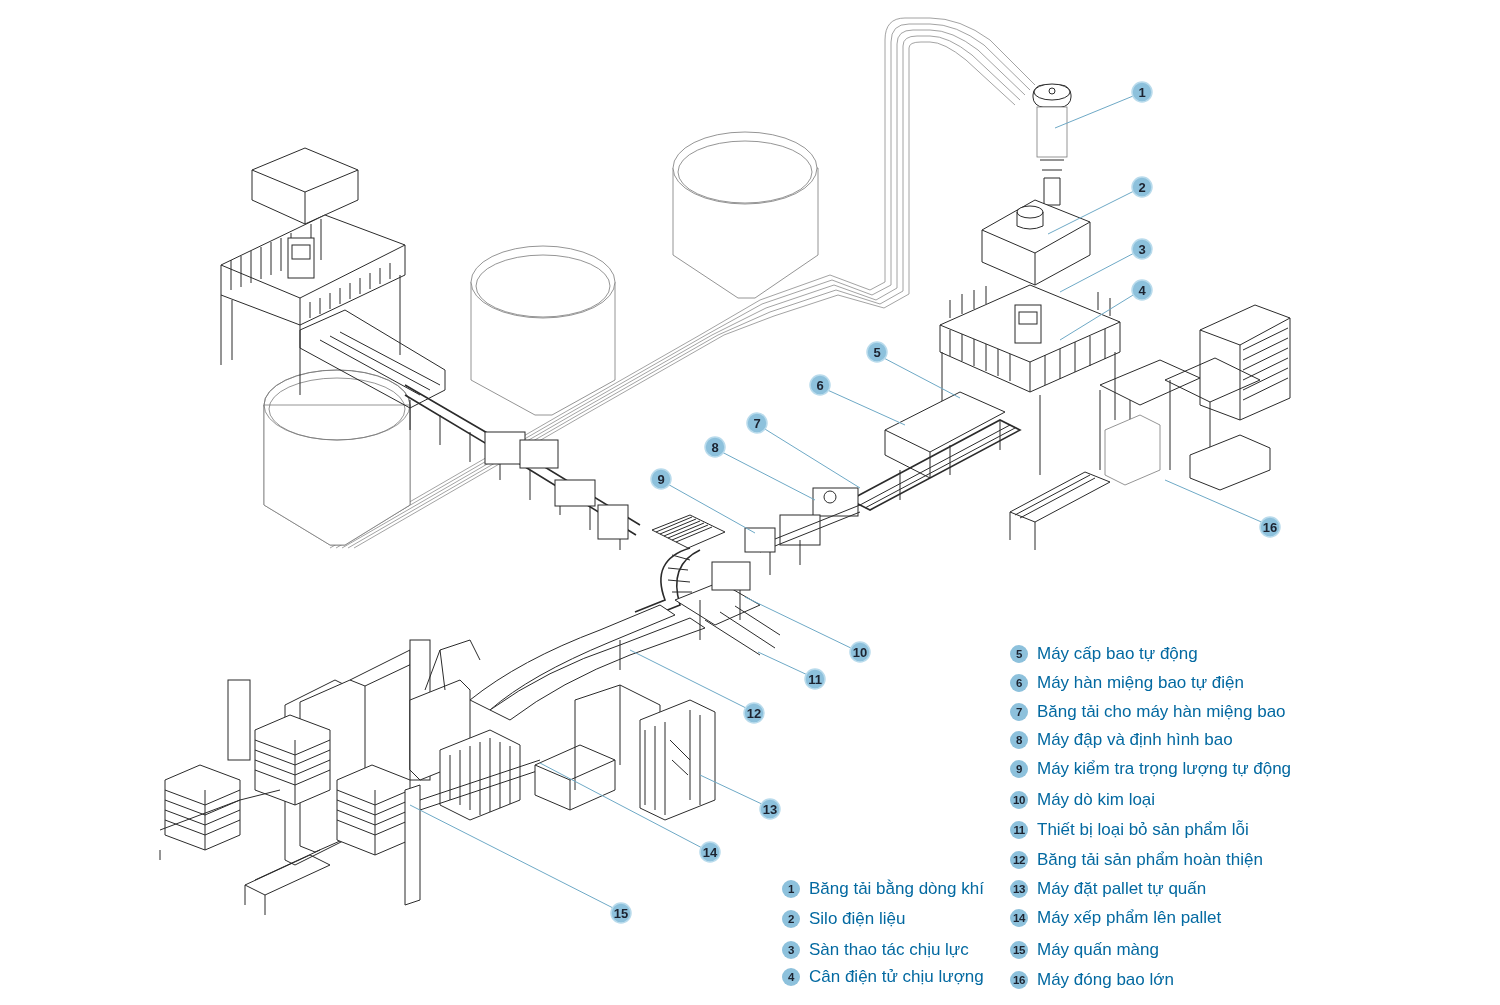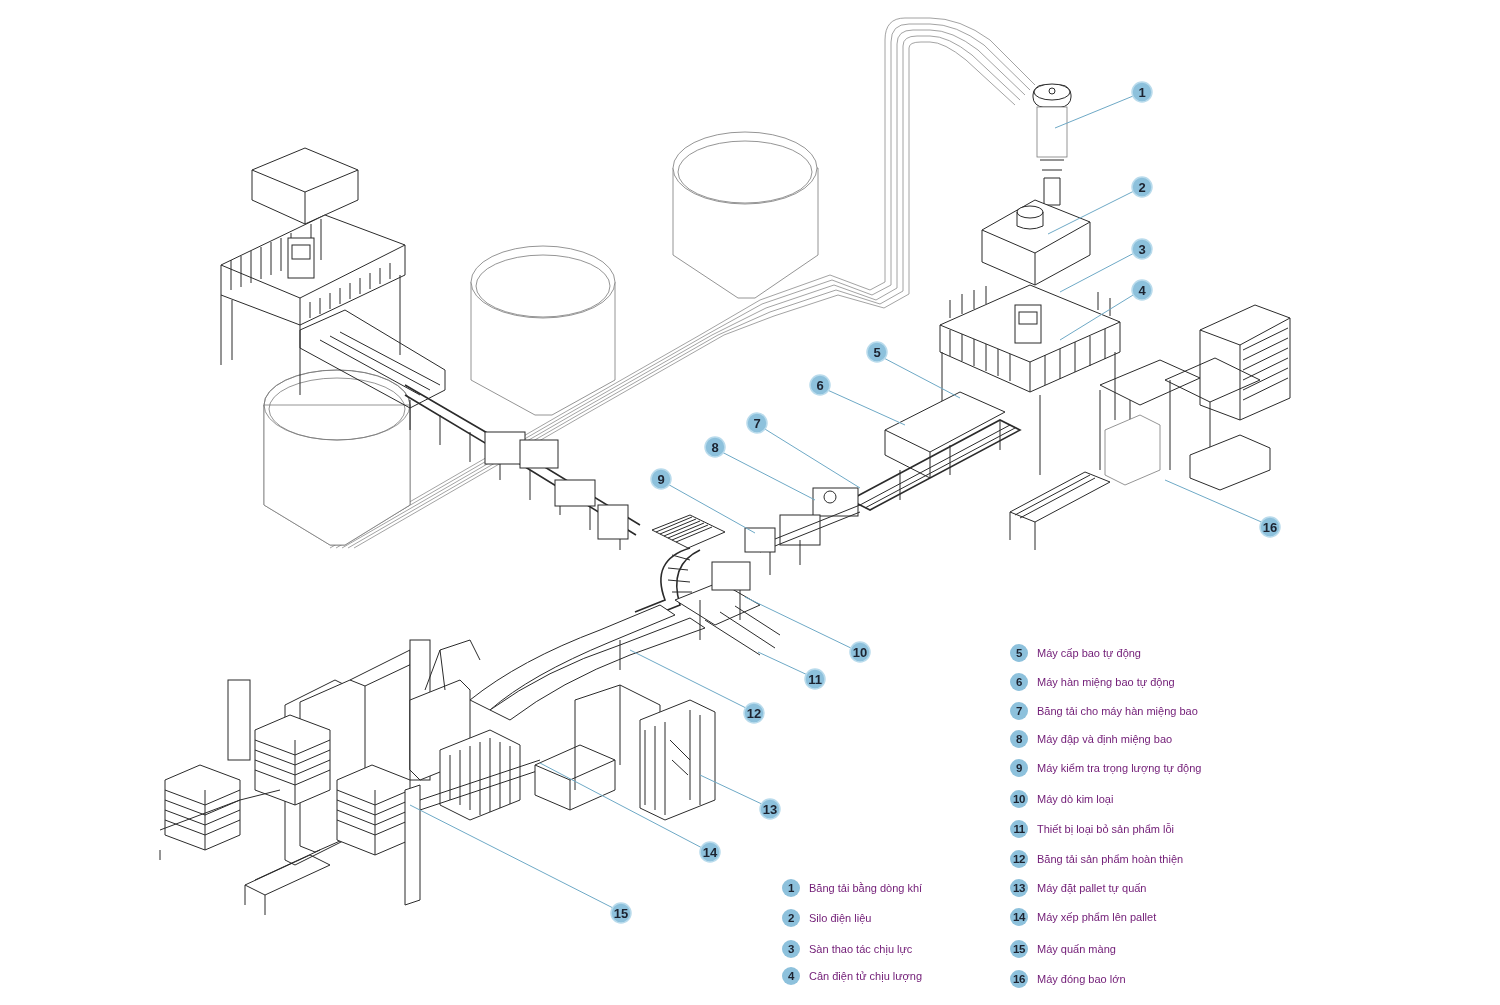--- a/index.html
+++ b/index.html
@@ -13,21 +13,21 @@
   .pipe { fill: none; stroke: #8c8c8c; stroke-width: 0.8; }
   .leader { stroke: #6ea9c6; stroke-width: 1; fill: none; }
   .badge circle { fill: #8dc1dc; stroke: #b9dbec; stroke-width: 1.5; }
   .badge text { font-family: "Liberation Sans", sans-serif; font-weight: 700;
                 font-size: 13px; fill: #1c2330; text-anchor: middle; dominant-baseline: central; }
   .legend { position: absolute; }
   .legend-item { position: absolute; display: flex; align-items: center; white-space: nowrap; }
   .legend-num { width: 18px; height: 18px; border-radius: 50%; background: #8dc1dc;
                 color: #1c2330; font-weight: 700; font-size: 11.5px; display: flex;
                 align-items: center; justify-content: center; flex: 0 0 18px; letter-spacing: -0.5px; }
-  .legend-label { font-size: 11px; color: #701a75; margin-left: 9px; }
+  .legend-label { font-size: 17px; color: #0369a1; margin-left: 9px; }
   #legend-left .legend-label { }
 </style>
 </head>
 <body>
 
 <svg id="diagram" viewBox="0 0 1500 1005" xmlns="http://www.w3.org/2000/svg">
 
   <g>
     <path class="pipe" d="M330 548 L560 415 L700 335 L760 300 L830 275 L870 290 L885 282 L885 40 Q885 18 905 18 L930 18 Q960 18 990 40 L1035 85"></path>
     <path class="pipe" d="M336 548 L566 415 L706 335 L762 304 L832 280 L872 295 L891 285 L891 42 Q891 24 909 24 L930 24 Q956 24 984 45 L1030 90"></path>
@@ -279,29 +279,29 @@
   </div>
 </div>
 
 <div id="legend-right" class="legend">
   <div class="legend-item" style="left:1010px; top:644px;">
     <span class="legend-num">5</span>
     <span class="legend-label">Máy cấp bao tự động</span>
   </div>
   <div class="legend-item" style="left:1010px; top:673px;">
     <span class="legend-num">6</span>
-    <span class="legend-label">Máy hàn miệng bao tự động</span>
+    <span class="legend-label">Máy hàn miệng bao tự điện</span>
   </div>
   <div class="legend-item" style="left:1010px; top:702px;">
     <span class="legend-num">7</span>
     <span class="legend-label">Băng tải cho máy hàn miệng bao</span>
   </div>
   <div class="legend-item" style="left:1010px; top:730px;">
     <span class="legend-num">8</span>
-    <span class="legend-label">Máy đập và định miệng bao</span>
+    <span class="legend-label">Máy đập và định hình bao</span>
   </div>
   <div class="legend-item" style="left:1010px; top:759px;">
     <span class="legend-num">9</span>
     <span class="legend-label">Máy kiểm tra trọng lượng tự động</span>
   </div>
   <div class="legend-item" style="left:1010px; top:790px;">
     <span class="legend-num">10</span>
     <span class="legend-label">Máy dò kim loại</span>
   </div>
   <div class="legend-item" style="left:1010px; top:820px;">

